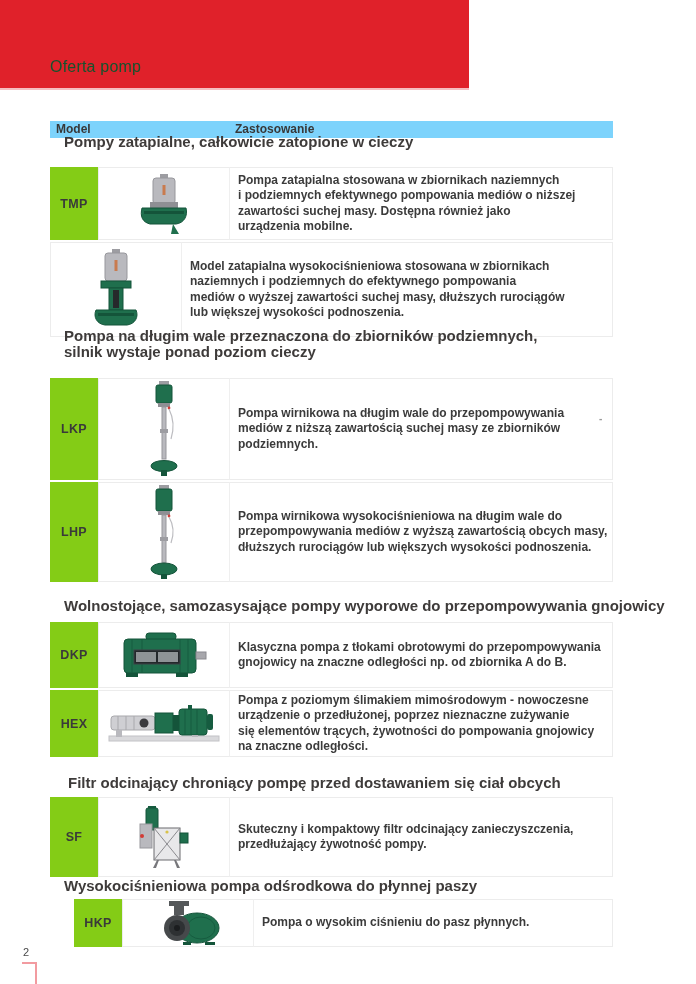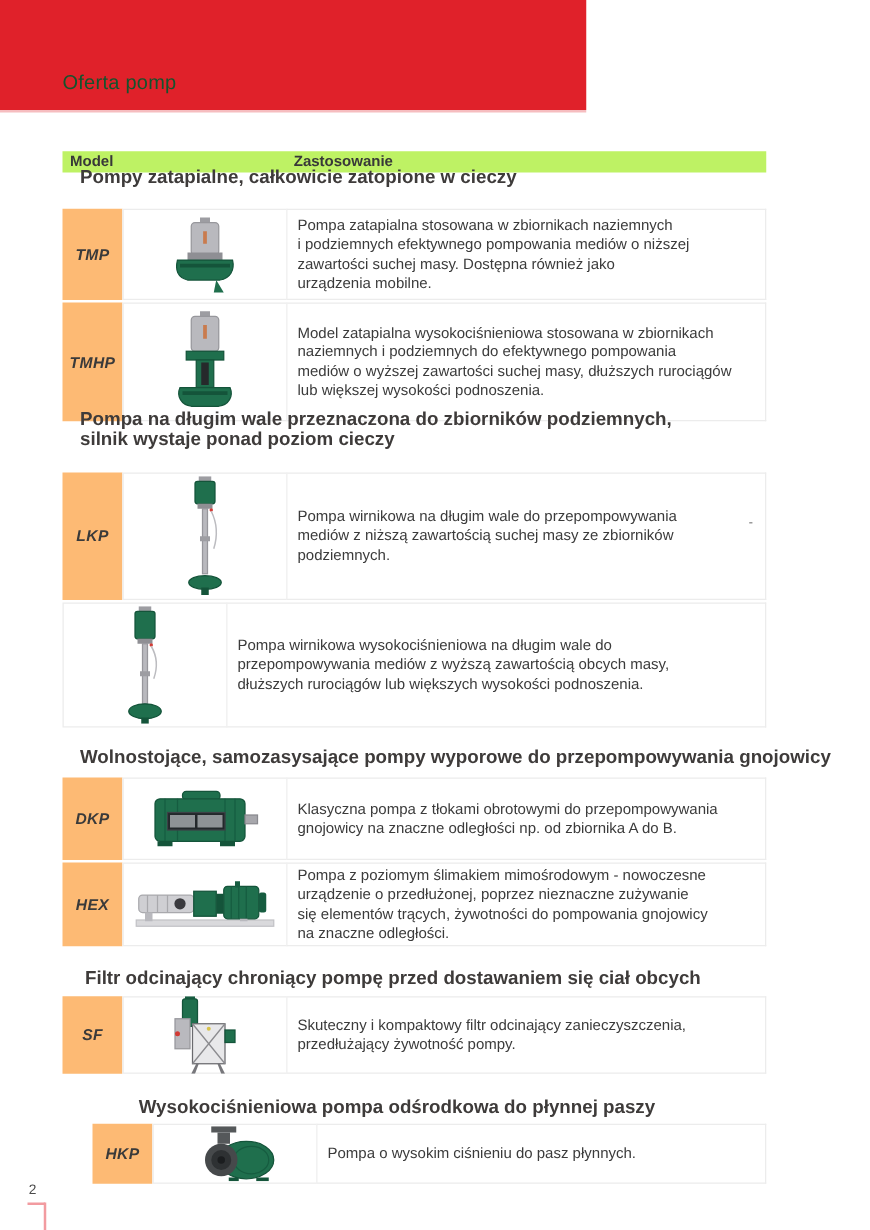--- a/index.html
+++ b/index.html
@@ -5,47 +5,47 @@
   html,body{margin:0;padding:0;}
   body{
     width:696px;height:984px;position:relative;background:#ffffff;
     font-family:"Liberation Sans", sans-serif;overflow:hidden;
   }
   
   .red-block{position:absolute;left:0;top:0;width:469px;height:88px;background:#e0212a;}
   .red-underline{position:absolute;left:0;top:88px;width:469px;height:2px;background:#f6bdc0;}
   .page-title{position:absolute;left:50px;top:58px;color:#14532d;font-size:16px;font-weight:400;letter-spacing:0.2px;}
   
-  .thead{position:absolute;left:50px;top:121px;width:563px;height:17px;background:#bef264;}
+  .thead{position:absolute;left:50px;top:121px;width:563px;height:17px;background:#7dd3fc;}
   .thead span{position:absolute;top:1px;font-size:12px;font-weight:bold;color:#383838;}
   .thead .model-h{left:6px;}
   .thead .app-h{left:185px;}
   
   .section-title{position:absolute;left:64px;font-size:15px;font-weight:bold;color:#3e3b3a;line-height:15.5px;white-space:pre-line;}
   #sec1{top:134px;text-align:center;}
   #sec2{top:328px;}
   #sec3{top:598px;}
   #sec4{top:775px;left:68px;}
-  #sec5{top:878px;margin-left:47px;}
+  #sec5{top:878px;}
   
   .row{position:absolute;left:50px;width:563px;display:flex;box-sizing:border-box;}
-  .cell-model{width:48px;flex:0 0 48px;background:#fdba74;display:flex;align-items:center;justify-content:center;
-              font-size:12.5px;font-weight:bold;color:#3a3a3a;letter-spacing:0.3px;font-style:italic;}
+  .cell-model{width:48px;flex:0 0 48px;background:#84cc16;display:flex;align-items:center;justify-content:center;
+              font-size:12.5px;font-weight:bold;color:#3a3a3a;letter-spacing:0.3px;}
   .cell-image{width:132px;flex:0 0 132px;border:1px solid #ececec;box-sizing:border-box;background:#fff;
               display:flex;align-items:center;justify-content:center;}
   .cell-desc{flex:1;border:1px solid #ececec;border-left:1px solid #efefef;margin-left:-1px;box-sizing:border-box;
              background:#fff;display:flex;align-items:center;}
-  .cell-desc p{margin:0;padding:1px 2px 1px 8px;font-size:12px;line-height:15.5px;color:#3b3b3b;white-space:pre;}
+  .cell-desc p{margin:0;padding:1px 2px 1px 8px;font-size:12px;line-height:15.5px;color:#3b3b3b;white-space:pre;font-weight:bold;}
   #row-tmp {top:167px;height:73px;}
   #row-tmhp{top:242px;height:95px;}
   #row-lkp {top:378px;height:102px;}
   #row-lhp {top:482px;height:100px;}
   #row-dkp {top:622px;height:66px;}
   #row-hex {top:690px;height:67px;}
-  #row-sf  {top:797px;height:62px;}
+  #row-sf  {top:797px;height:80px;}
   #row-hkp {top:899px;height:48px;padding-left:24px;}
   
   .page-number{position:absolute;left:23px;top:946px;font-size:11px;color:#4a4a4a;}
   .crop-h{position:absolute;left:22px;top:962px;width:14px;height:2px;background:#f29ba0;}
   .crop-v{position:absolute;left:35px;top:962px;width:2px;height:22px;background:#f29ba0;}
   .stray-dash{position:absolute;left:599px;top:413px;font-size:10px;font-weight:bold;color:#9a9a9a;}
   svg{display:block;}
 </style>
 </head>
 <body>
@@ -78,23 +78,20 @@
   </div>
   <div class="cell-desc">
     <p>Pompa zatapialna stosowana w zbiornikach naziemnych
 i podziemnych efektywnego pompowania mediów o niższej
 zawartości suchej masy. Dostępna również jako
 urządzenia mobilne.</p>
   </div>
 </div>
 
 <div class="row" id="row-tmhp">
-  <div class="cell-model">
-    <span>TMHP</span>
-  </div>
   <div class="cell-image">
     <svg width="56" height="84" viewBox="0 0 56 84">
       <rect x="24" y="1" width="8" height="5" fill="#9d9da2"></rect>
       <rect x="17" y="5" width="22" height="28" rx="3" fill="#b9b9be" stroke="#97979c"></rect>
       <rect x="26.5" y="12" width="3" height="11" fill="#c97b4e"></rect>
       <rect x="13" y="33" width="30" height="7" fill="#1f6f4d" stroke="#14543a"></rect>
       <rect x="21" y="40" width="14" height="22" fill="#1f6f4d" stroke="#14543a"></rect>
       <rect x="25" y="42" width="6" height="18" fill="#26292b"></rect>
       <path d="M8 62 h40 c3 7 -1 14 -9 15 h-22 c-8 -1 -12 -8 -9 -15 z" fill="#1f6f4d" stroke="#14543a"></path>
       <rect x="10" y="65" width="36" height="3" fill="#14543a"></rect>
@@ -129,20 +126,23 @@
     </svg>
   </div>
   <div class="cell-desc">
     <p>Pompa wirnikowa na długim wale do przepompowywania
 mediów z niższą zawartością suchej masy ze zbiorników
 podziemnych.</p>
   </div>
 </div>
 
 <div class="row" id="row-lhp">
+  <div class="cell-model">
+    <span>LHP</span>
+  </div>
   <div class="cell-image">
     <svg width="36" height="94" viewBox="0 0 36 94">
       <rect x="13" y="0" width="10" height="4" fill="#9d9da2"></rect>
       <rect x="10" y="4" width="16" height="22" rx="2" fill="#1f6f4d" stroke="#14543a"></rect>
       <rect x="12" y="26" width="12" height="4" fill="#8f8f94"></rect>
       <rect x="16" y="30" width="4" height="48" fill="#b9b9be" stroke="#97979c"></rect>
       <rect x="14" y="52" width="8" height="4" fill="#9d9da2"></rect>
       <circle cx="23" cy="31" r="1.4" fill="#d23b35"></circle>
       <path d="M23 32 q7 12 2 26" fill="none" stroke="#bcbcc0" stroke-width="1.2"></path>
       <ellipse cx="18" cy="84" rx="13" ry="6" fill="#1f6f4d" stroke="#14543a"></ellipse>

